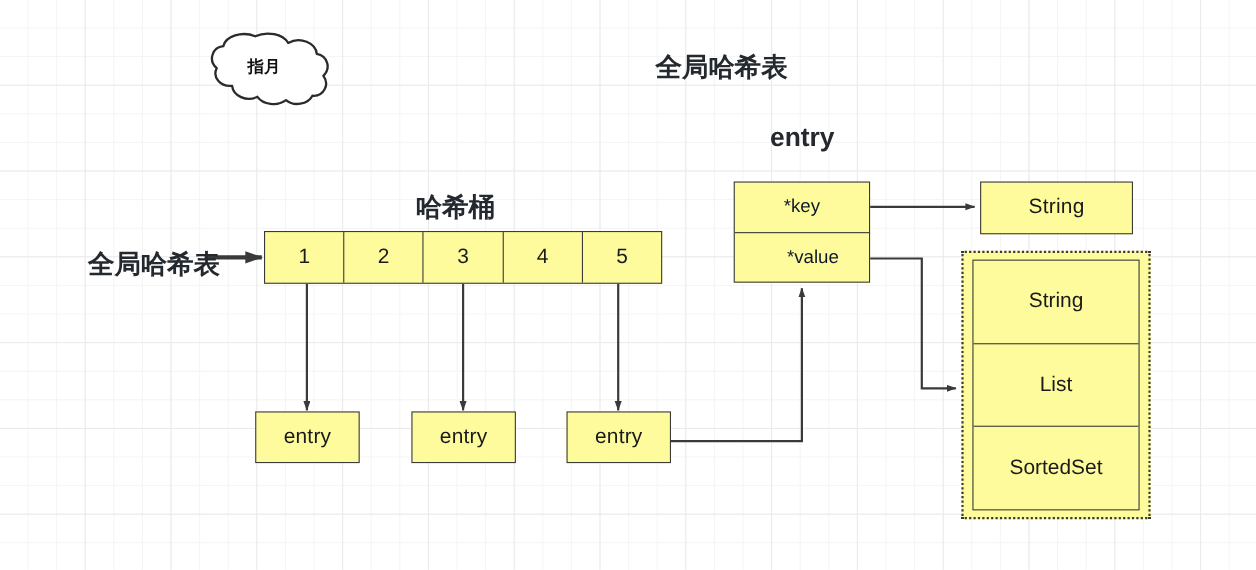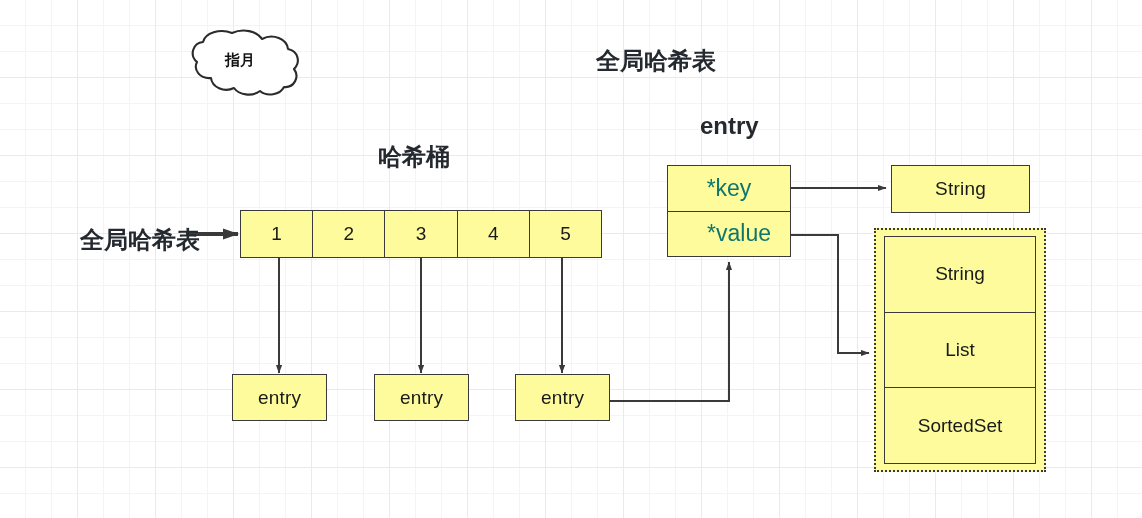--- a/index.html
+++ b/index.html
@@ -111,22 +111,22 @@
     border: 1.6px solid #3a3a3a;
     background: #fdfb9b;
     display: flex;
     flex-direction: column;
   }
   #entry-struct .struct-row {
     flex: 1 1 0;
     display: flex;
     align-items: center;
     justify-content: center;
-    font-size: 23px;
-    color: #0f766e;
+    font-size: 17px;
+    color: #0f172a;
     border-bottom: 1.6px solid #3a3a3a;
     box-sizing: border-box;
   }
   #entry-struct .struct-row:last-child {
     border-bottom: none;
     margin-left: 20px;
   }
 
   
   #value-types-group {
@@ -218,21 +218,21 @@
 
     <g>
       <path d="M791,235 L838,235 L838,353 L869,353" fill="none" stroke="#3a3a3a" stroke-width="2" marker-end="url(#arrowThin)"></path>
     </g>
   </svg>
 
   <div class="cloud-text" style="left:225px; top:51px;">指月</div>
 
   <div class="label title-label" style="left:596px; top:45px;">全局哈希表</div>
 
-  <div class="label title-label" style="left:378px; top:141px;">哈希桶</div>
+  <div class="label title-label" style="left:378px; top:172px;">哈希桶</div>
 
   <div class="label title-label" style="left:700px; top:112px;">entry</div>
 
   <div class="label title-label" style="left:80px; top:224px;">全局哈希表</div>
 
   <div id="bucket-array">
     <div class="bucket-cell">1</div>
     <div class="bucket-cell">2</div>
     <div class="bucket-cell">3</div>
     <div class="bucket-cell">4</div>

